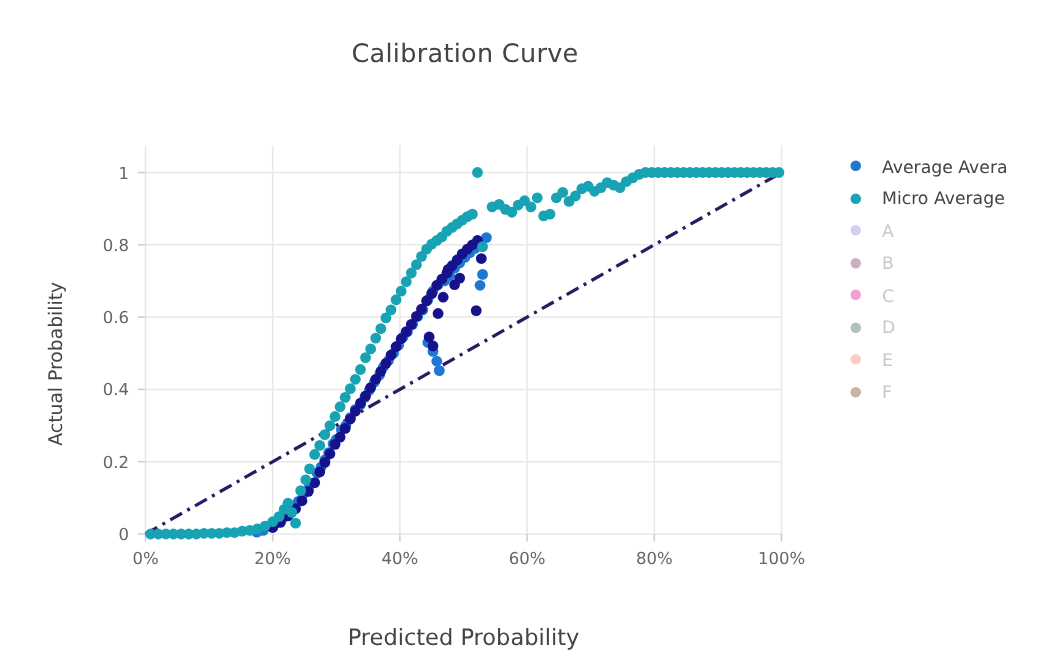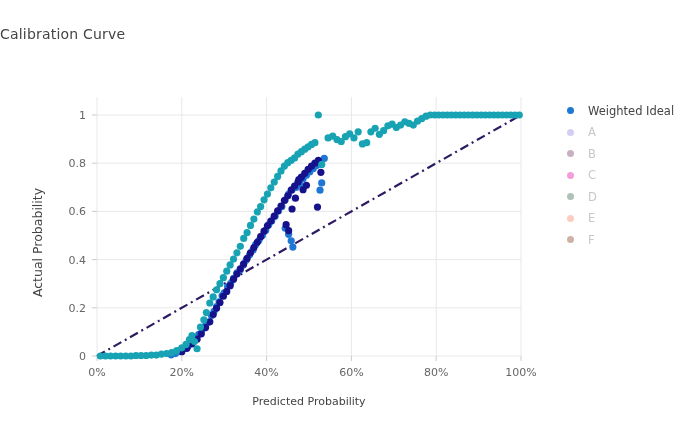--- a/index.html
+++ b/index.html
@@ -19,32 +19,32 @@
     left: 0; top: 0;
     width: 700px;
     height: 448px;
     background: #ffffff;
   }
   .chart-title {
     position: absolute;
     left: 0;
     top: 26px;
     width: 620px;
-    text-align: left;
-    font-size: 14px;
+    text-align: center;
+    font-size: 17px;
     color: #444444;
     letter-spacing: 0.2px;
   }
   .xaxis-title {
     position: absolute;
     left: 97px;
-    top: 395px;
+    top: 416px;
     width: 424px;
     text-align: center;
-    font-size: 11px;
+    font-size: 15px;
     color: #444444;
   }
   .yaxis-title {
     position: absolute;
     left: -63px;
     top: 235px;
     width: 200px;
     text-align: center;
     font-size: 12.5px;
     color: #444444;
@@ -379,21 +379,27 @@
     </svg>
 
   <div class="xaxis-title">Predicted Probability</div>
   <div class="yaxis-title">Actual Probability</div>
 
   <div class="legend" id="legend">
       <div class="legend-row">
         <span class="legend-swatch">
           <span class="legend-dot" style="background: rgb(31, 119, 212);"></span>
         </span>
-        <span class="legend-label">Weighted Ideal</span>
+        <span class="legend-label">Average Avera</span>
+      </div>
+      <div class="legend-row">
+        <span class="legend-swatch">
+          <span class="legend-dot" style="background: rgb(23, 163, 179);"></span>
+        </span>
+        <span class="legend-label">Micro Average</span>
       </div>
       <div class="legend-row dim">
         <span class="legend-swatch">
           <span class="legend-dot" style="background: rgb(179, 165, 232);"></span>
         </span>
         <span class="legend-label">A</span>
       </div>
       <div class="legend-row dim">
         <span class="legend-swatch">
           <span class="legend-dot" style="background: rgb(155, 112, 144);"></span>

